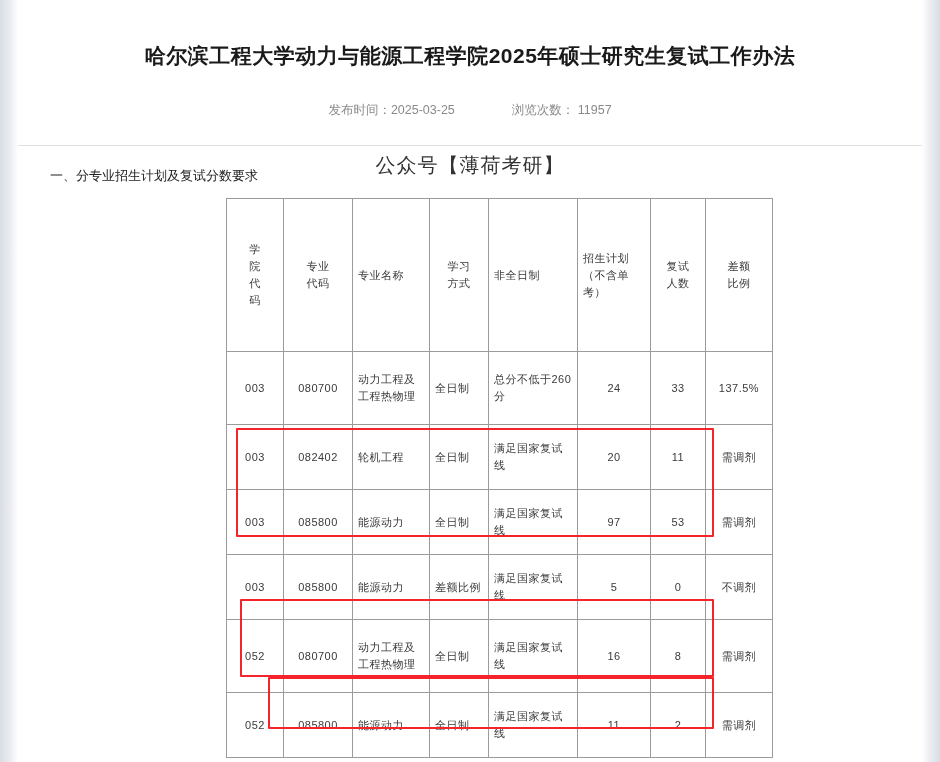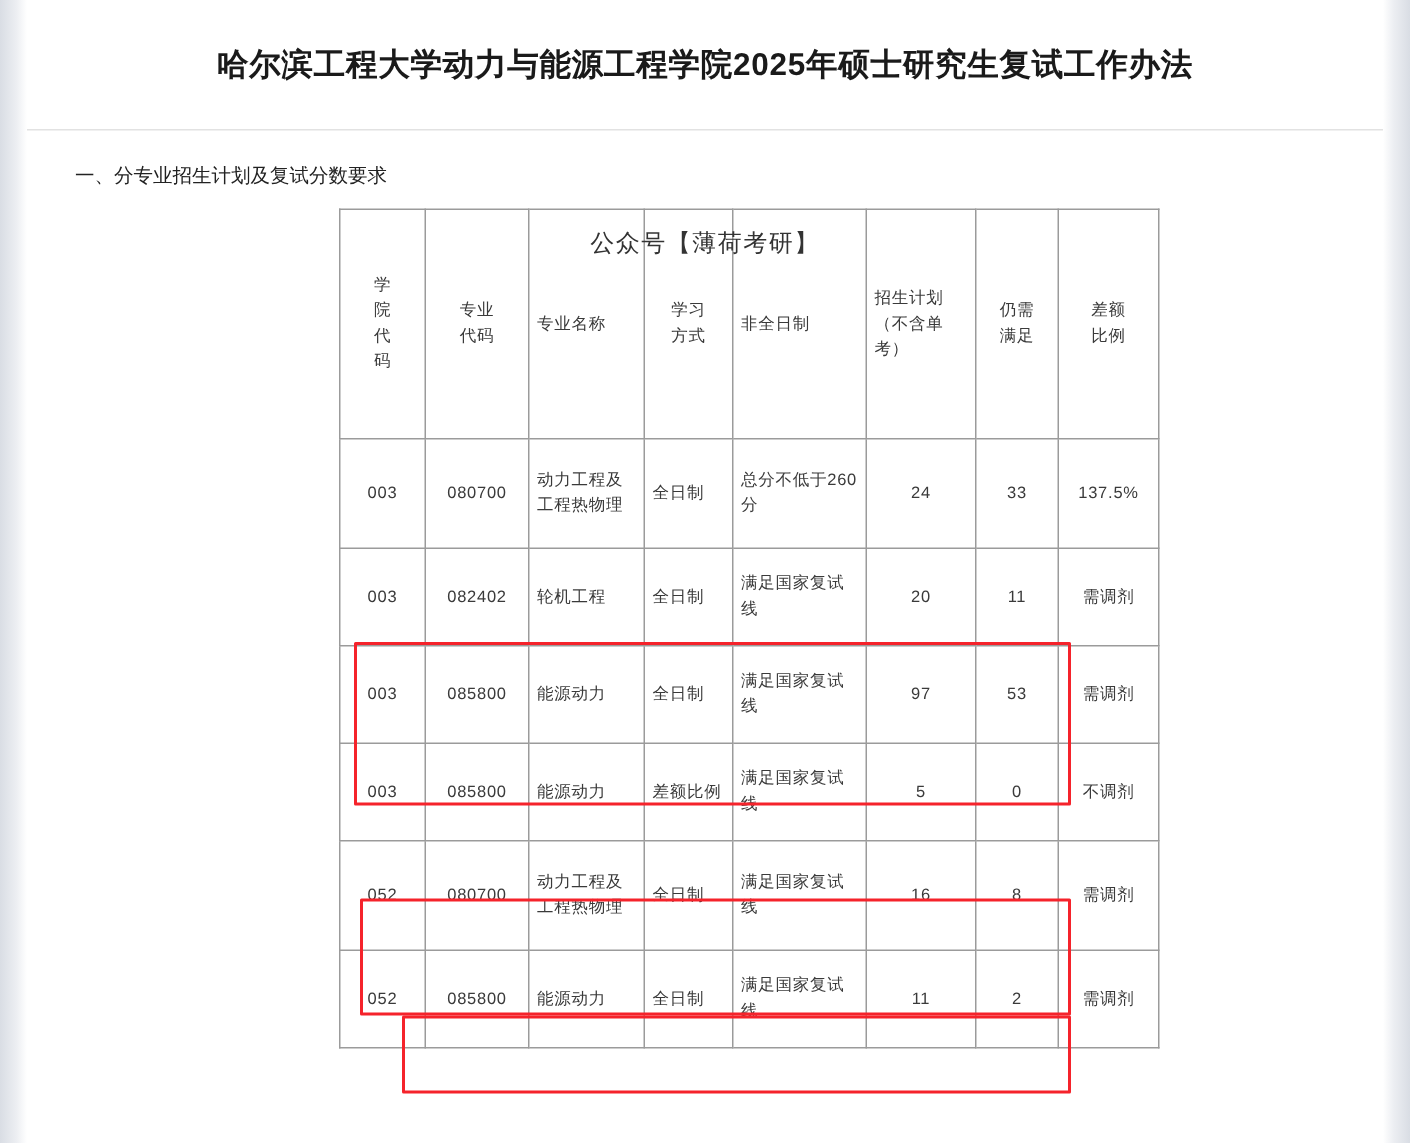--- a/index.html
+++ b/index.html
@@ -38,21 +38,21 @@
     left: 18px; top: 0;
     width: 904px;
     height: 762px;
   }
   .doc-title {
     text-align: center;
     font-size: 21px;
     font-weight: bold;
     color: #1a1a1a;
     letter-spacing: 0.5px;
-    margin-top: 28px;
+    margin-top: 40px;
     line-height: 32px;
   }
   .meta {
     text-align: center;
     font-size: 12.5px;
     color: #8a8a8a;
     margin-top: 30px;
   }
   .meta span { margin: 0 6px; }
   .meta .meta-gap { display: inline-block; width: 26px; }
@@ -66,21 +66,21 @@
     color: #222;
     margin-top: 18px;
     margin-left: 32px;
     line-height: 24px;
   }
   .watermark {
     position: absolute;
     left: 0; right: 0;
     top: 152px;
     text-align: center;
-    font-size: 16px;
+    font-size: 20px;
     color: #333;
     font-weight: normal;
     letter-spacing: 1px;
   }
   table.plan {
     border-collapse: collapse;
     margin-left: 208px;
     margin-top: 10px;
     width: 492px;
     table-layout: fixed;
@@ -132,20 +132,25 @@
 <body>
 
 <div class="page">
   <div class="left-edge"></div>
   <div class="right-edge"></div>
 
   <div class="content">
 
     <div class="doc-title">哈尔滨工程大学动力与能源工程学院2025年硕士研究生复试工作办法</div>
 
+    <div class="meta">
+      <span>发布时间：2025-03-25</span>
+      <span class="meta-gap"></span>
+      <span>浏览次数： 11957</span>
+    </div>
 
     <div class="divider"></div>
 
     <div class="section-line">一、分专业招生计划及复试分数要求</div>
 
     <div class="watermark">公众号【薄荷考研】</div>
 
     <table class="plan">
       <thead>
         <tr>
@@ -157,21 +162,21 @@
             </td>
           <td class="col3 l"><span>专业名称</span></td>
           <td class="col4 c">
               <span class="hdr-narrow" style="width:28px;">学习方式</span>
             </td>
           <td class="col5 l"><span>非全日制</span></td>
           <td class="col6 l">
               <span style="display:block;width:46px;">招生计划（不含单考）</span>
             </td>
           <td class="col7 c">
-              <span class="hdr-narrow" style="width:28px;">仍需满足</span>
+              <span class="hdr-narrow" style="width:28px;">复试人数</span>
             </td>
           <td class="col8 c">
               <span style="display:block;width:30px;margin:0 auto;">差额比例</span>
             </td>
         </tr>
       </thead>
       <tbody>
         <tr class="tall-row">
           <td class="c">003</td>
           <td class="c">080700</td>

